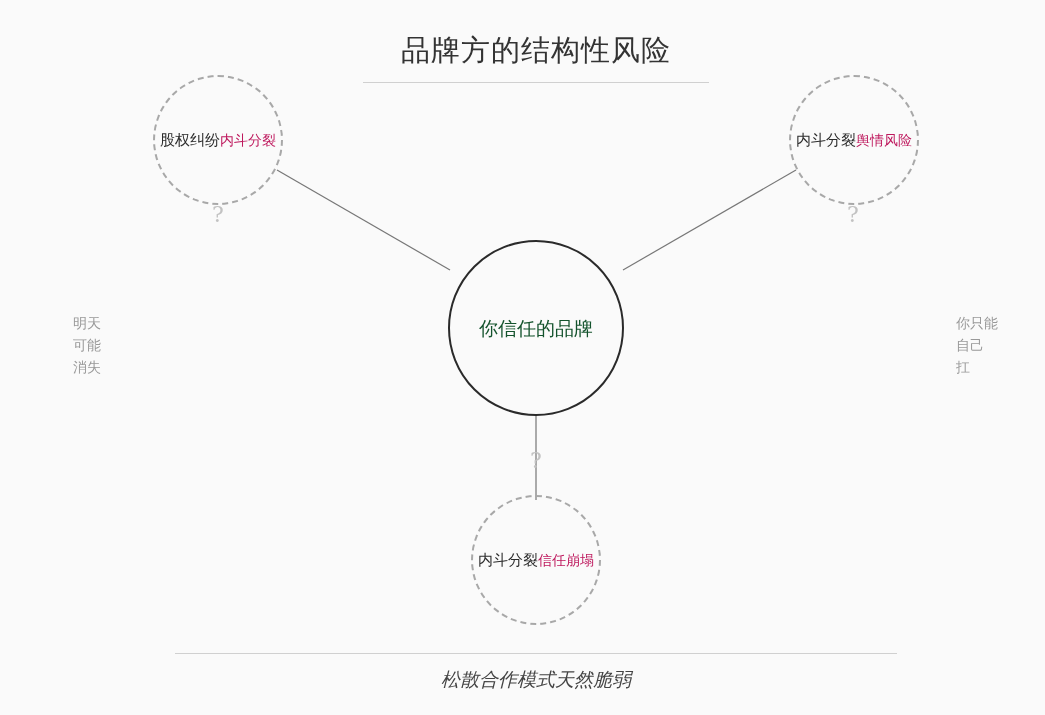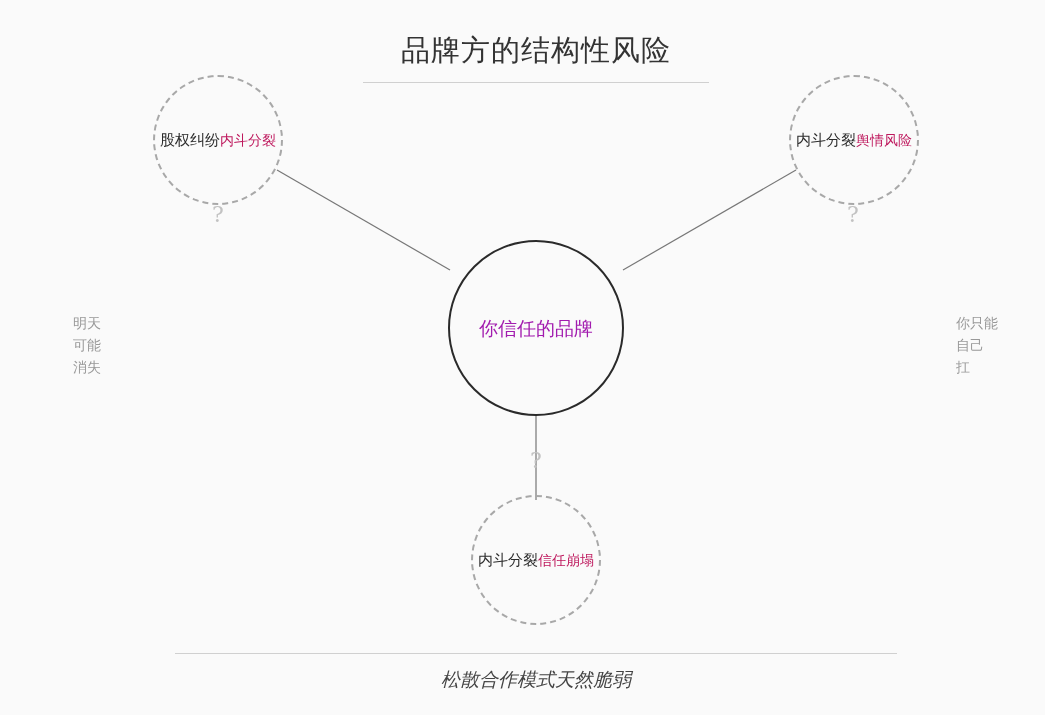--- a/index.html
+++ b/index.html
@@ -68,21 +68,21 @@
       color: #2b2b2b;
       line-height: 22px;
     }
     .risk .sub {
       font-size: 14px;
       color: #be185d;
       line-height: 22px;
     }
     .center .line {
       font-size: 19px;
-      color: #a21caf;
+      color: #14532d;
       line-height: 30px;
       font-weight: 300;
     }
     .qmark {
       position: absolute;
       font-family: "DejaVu Serif", "Liberation Serif", serif;
       font-size: 22px;
       color: #c2c2c2;
       line-height: 24px;
       width: 20px;

